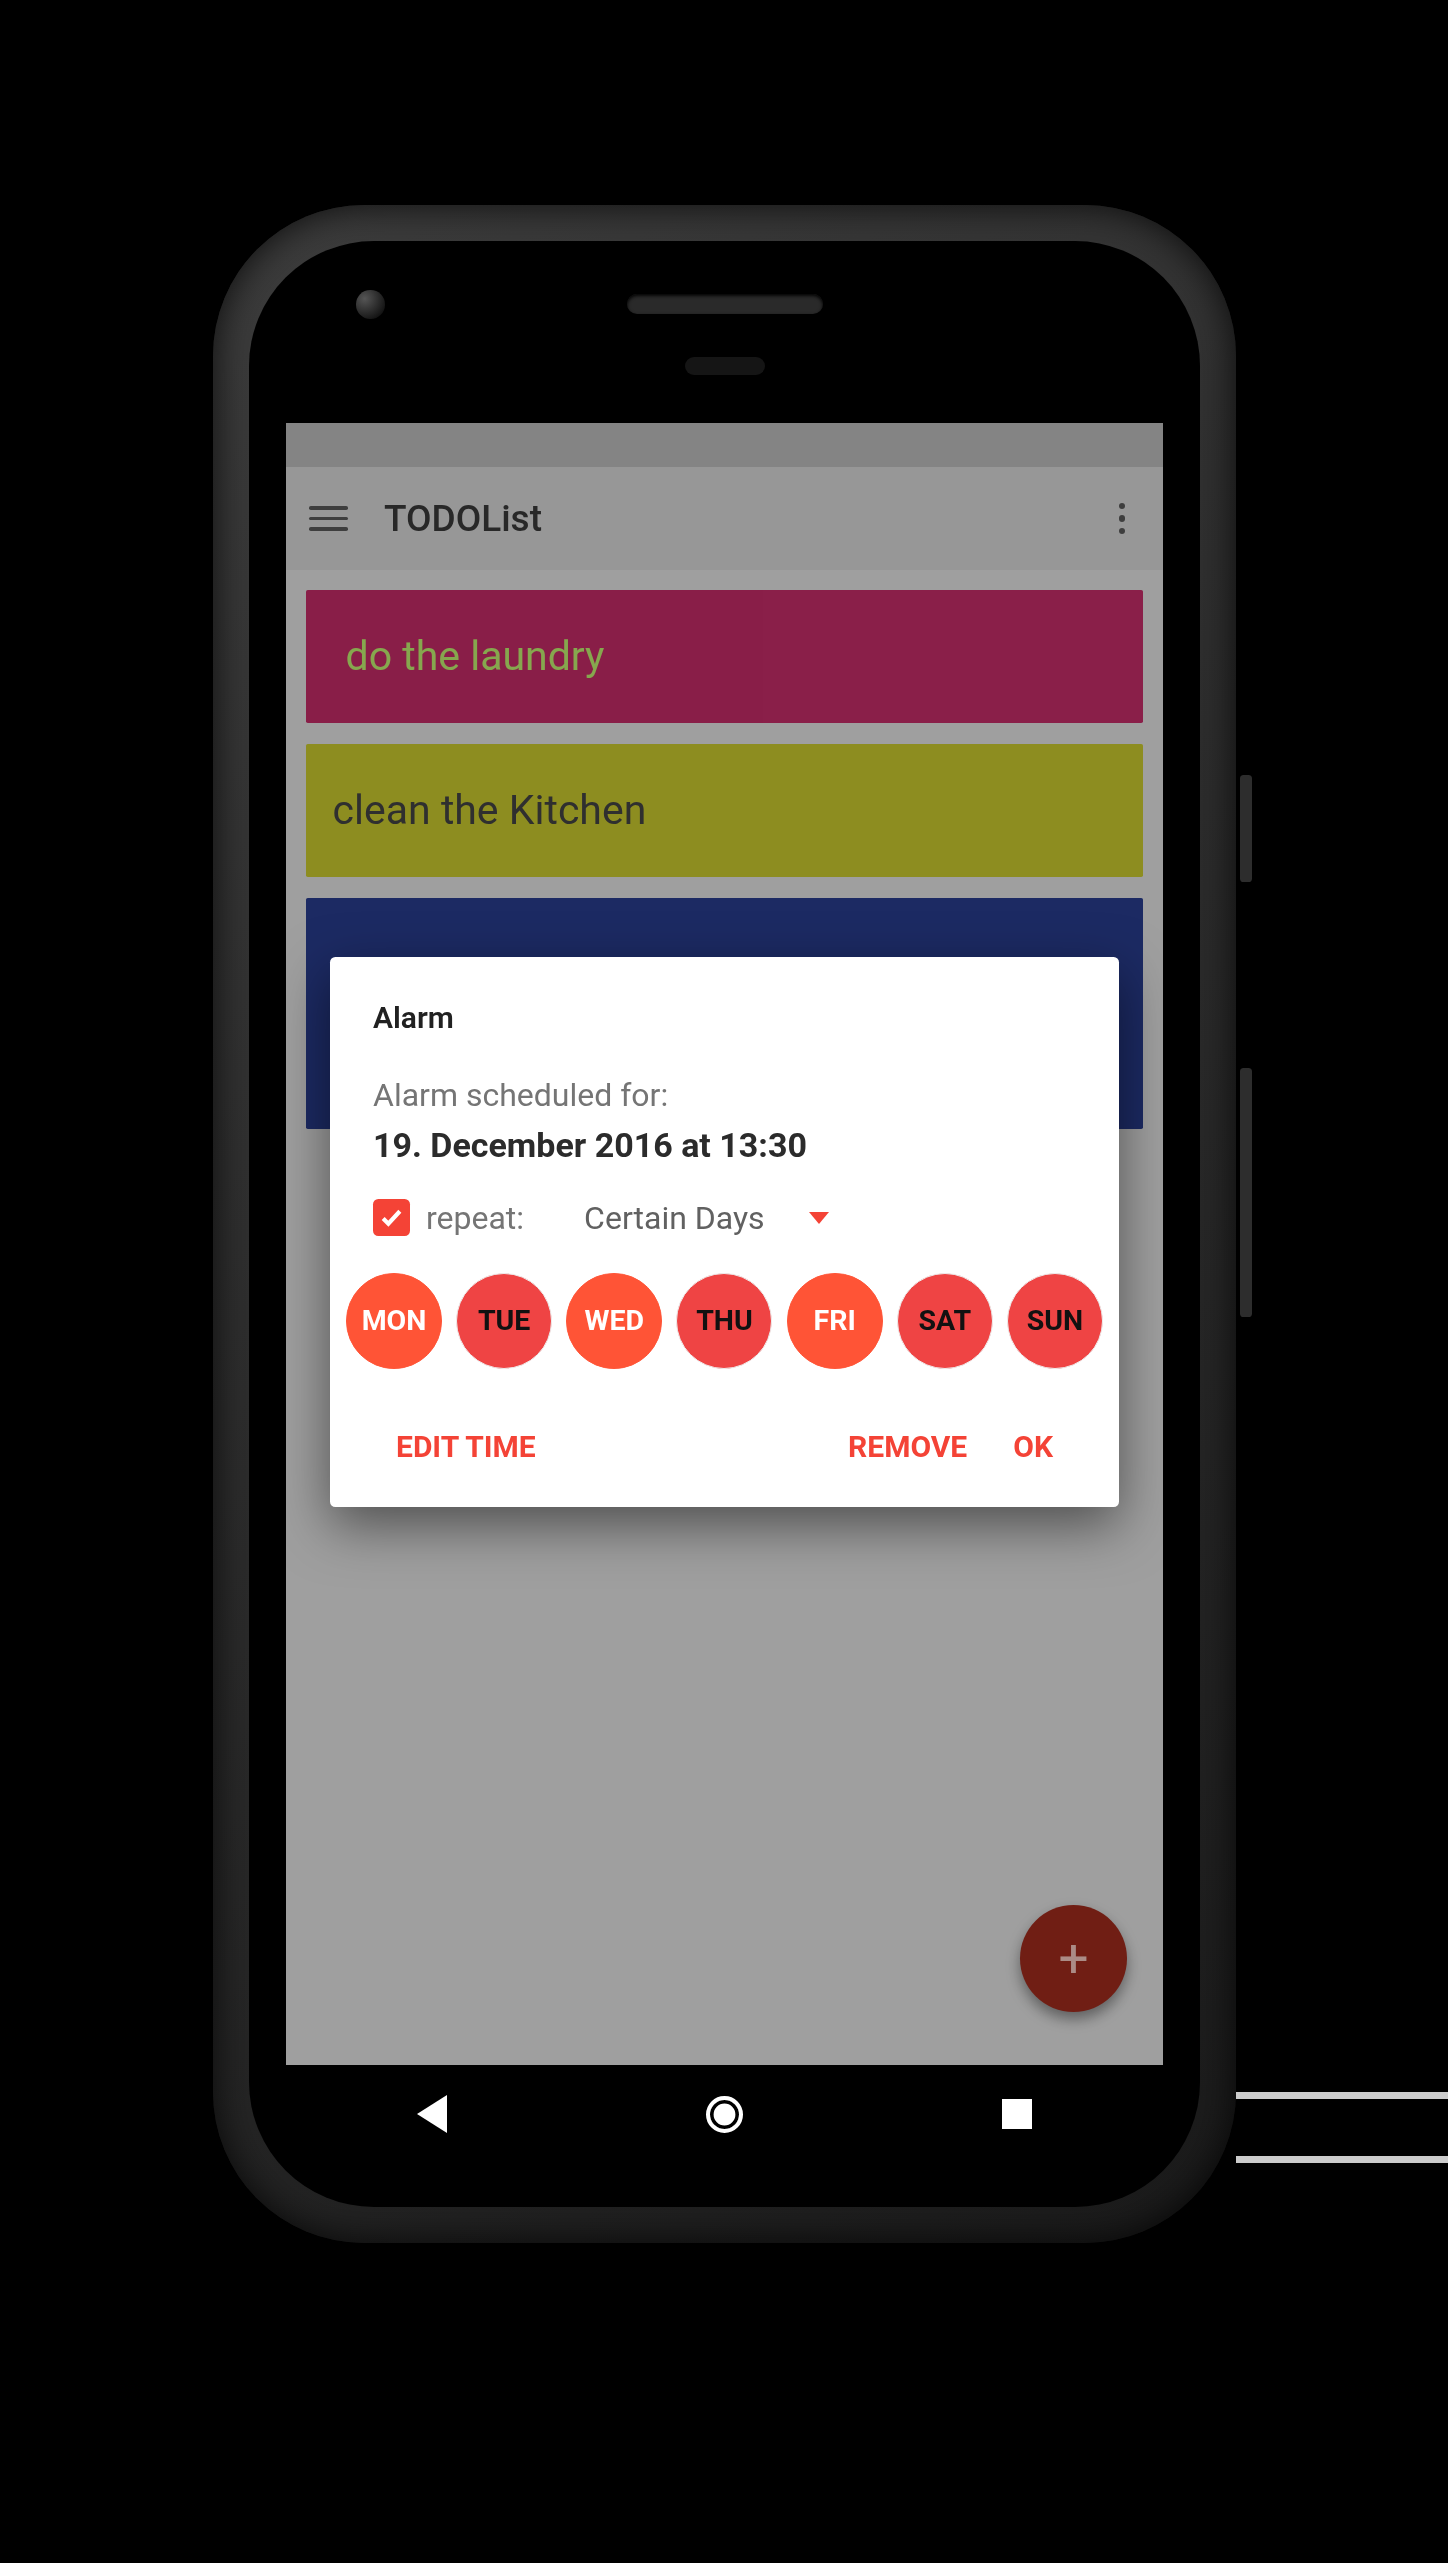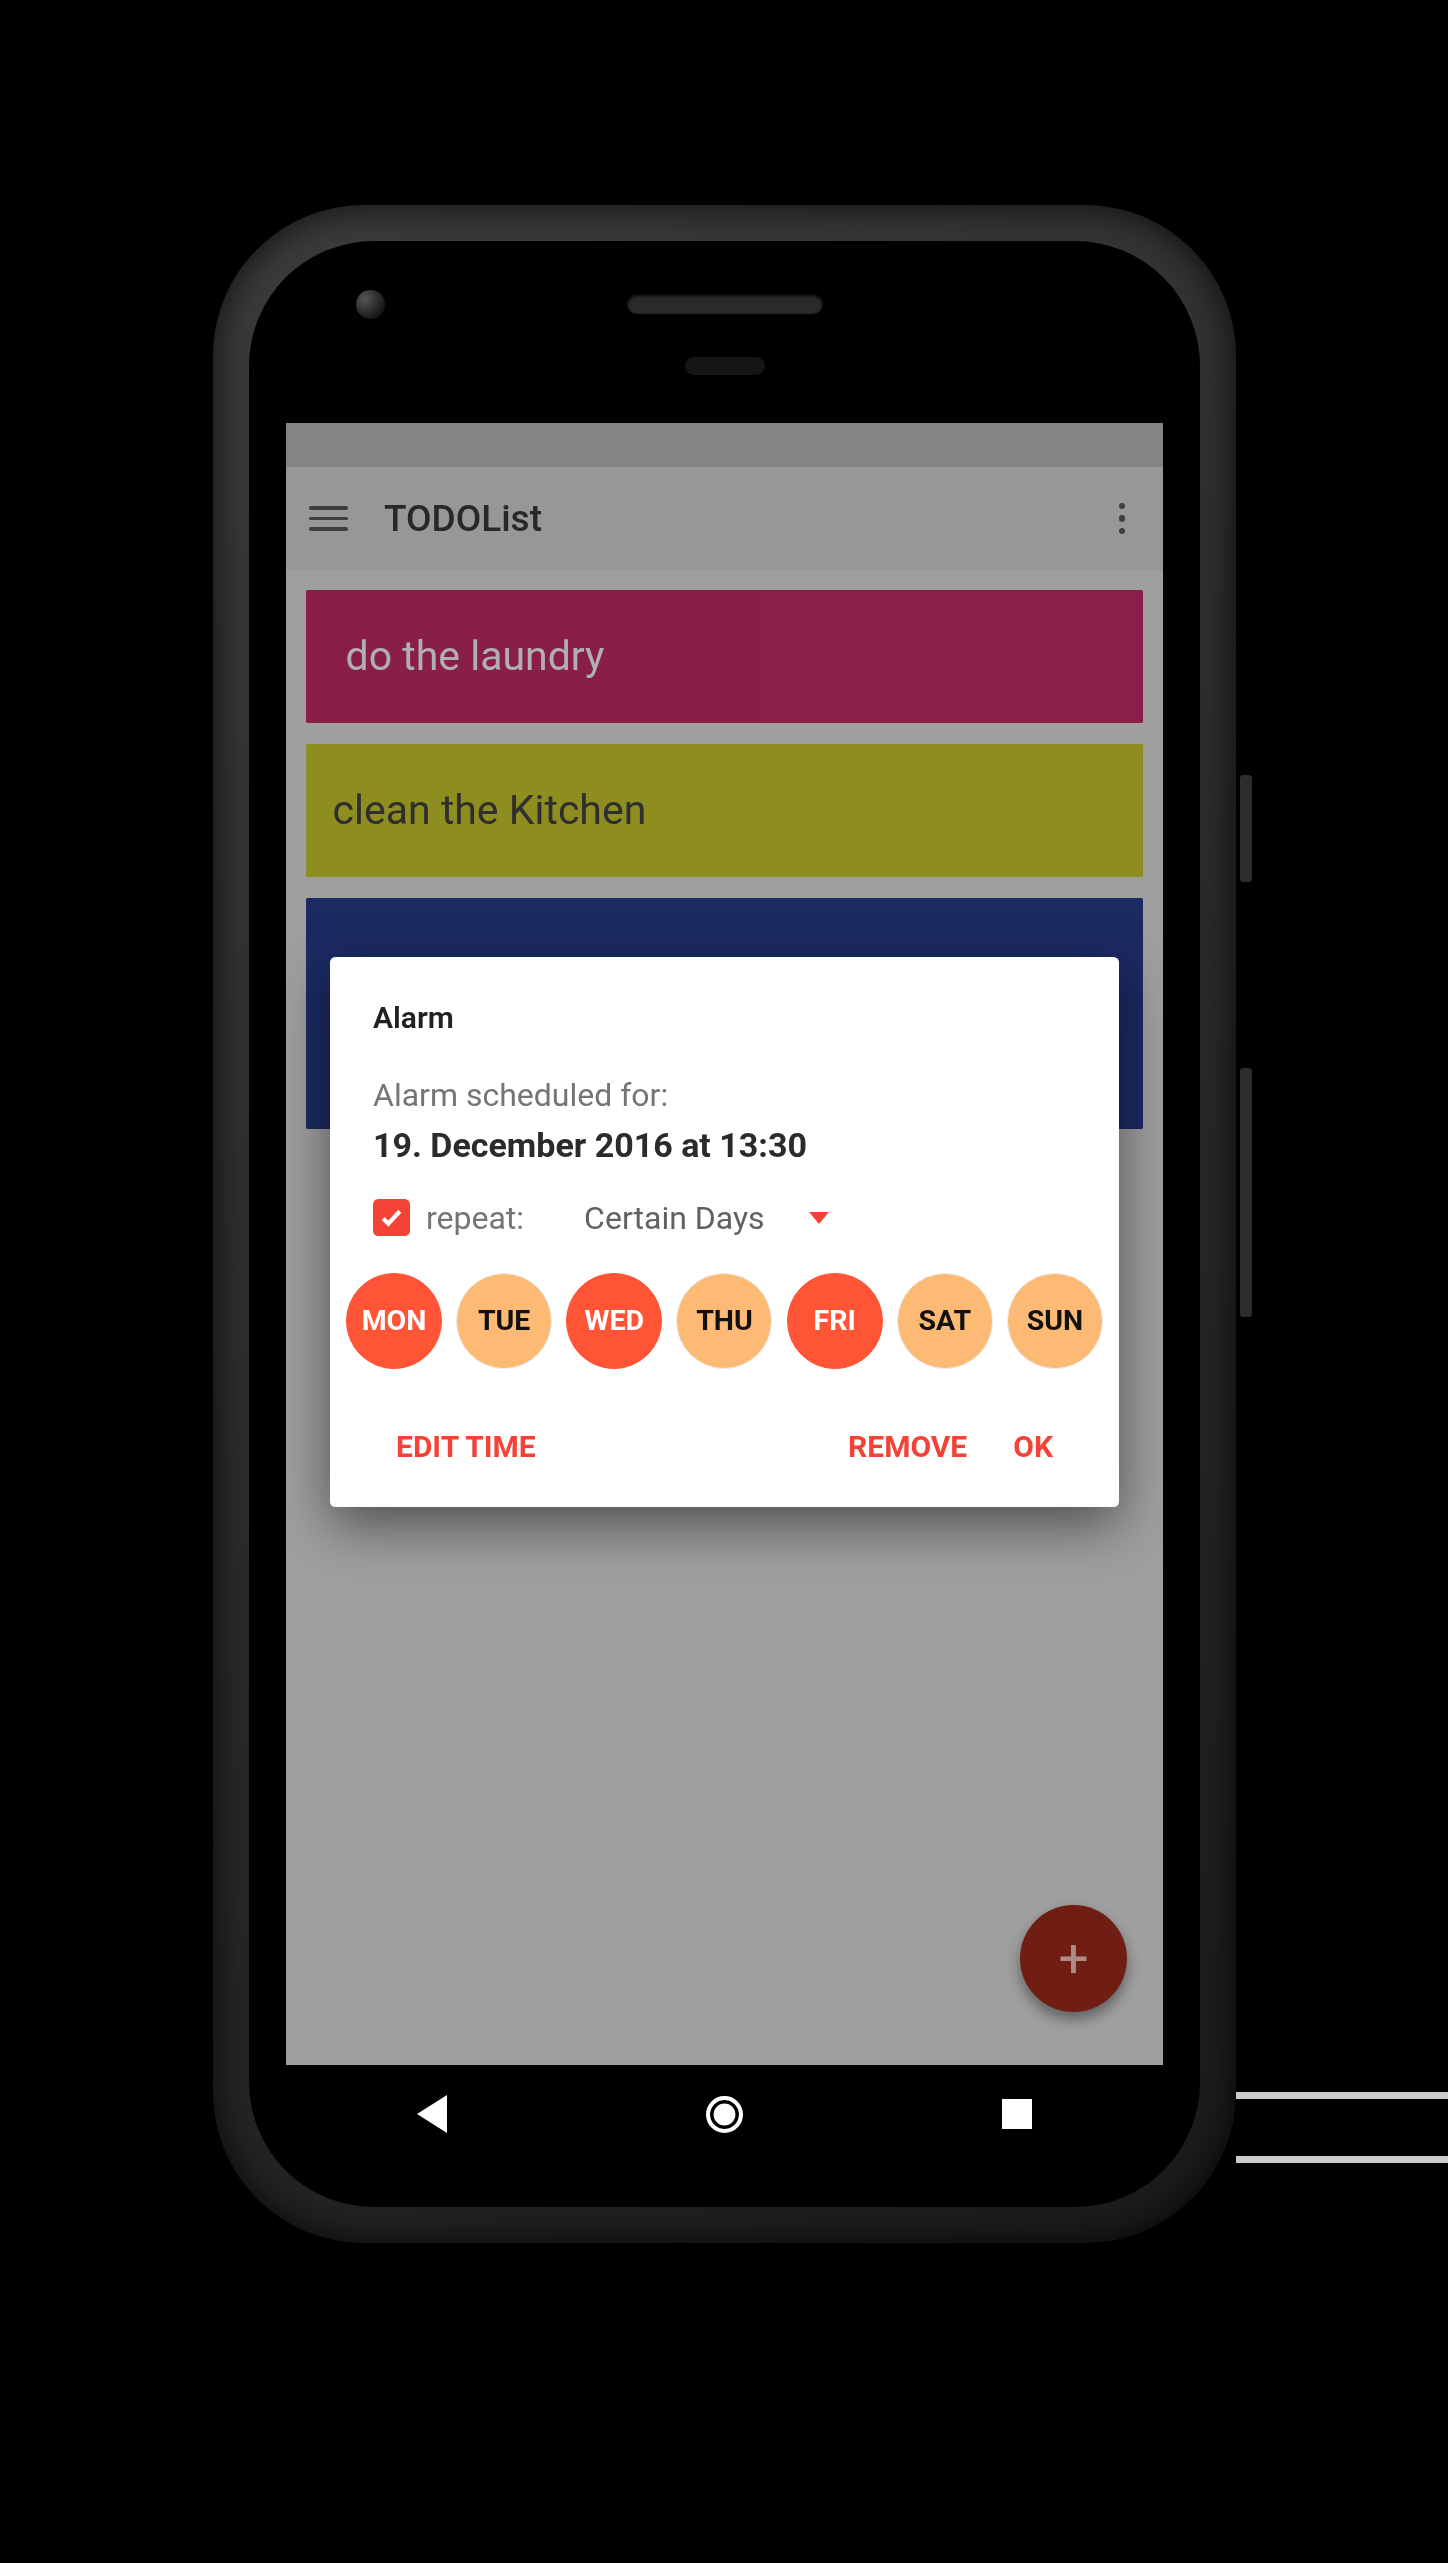--- a/index.html
+++ b/index.html
@@ -133,21 +133,21 @@
 
   .tasks { padding: 19.6px; display: flex; flex-direction: column; gap: 21.4px; }
   .task {
     height: 133px;
     border-radius: 1.8px;
     display: flex; align-items: center;
     padding: 0 27px;
     font-size: 41px;
     color: rgba(255,255,255,0.85);
   }
-  .task.pink { background: #c2185b; color: #ffffff; opacity: 0.9; padding-left: 40px; }
+  .task.pink { background: #c2185b; color: #bef264; opacity: 0.9; padding-left: 40px; }
   .task.yellow { background: #cbca2f; color: #444; }
   .task.blue { background: #293d8f; height: 231px; }
 
   .fab {
     position: absolute;
     right: 36px;
     bottom: 53px;
     width: 107px; height: 107px;
     border-radius: 50%;
     background: #a12c1e;
@@ -211,21 +211,21 @@
     border-left: 10.7px solid transparent;
     border-right: 10.7px solid transparent;
     border-top: 12.5px solid #f44336;
   }
   .days { display: flex; justify-content: space-between; margin: 0 -27px 44px -27px; }
   .day {
     width: 96px; height: 96px; border-radius: 50%;
     display: flex; align-items: center; justify-content: center;
     font-size: 28.5px; font-weight: 700;
     border: 1.8px solid #eee;
-    background: #fdba74; color: #111;
+    background: #ef4444; color: #111;
     flex: 0 0 96px;
   }
   .day.on { background: #ff5436; color: #fff; border-color: #ff5436; }
   .dialog-actions {
     display: flex; align-items: center;
     font-size: 30px; font-weight: 700; color: #f44336;
     letter-spacing: 0.4px;
     justify-content: flex-end;
   }
   .dialog-actions .spacer { flex: 1; }

